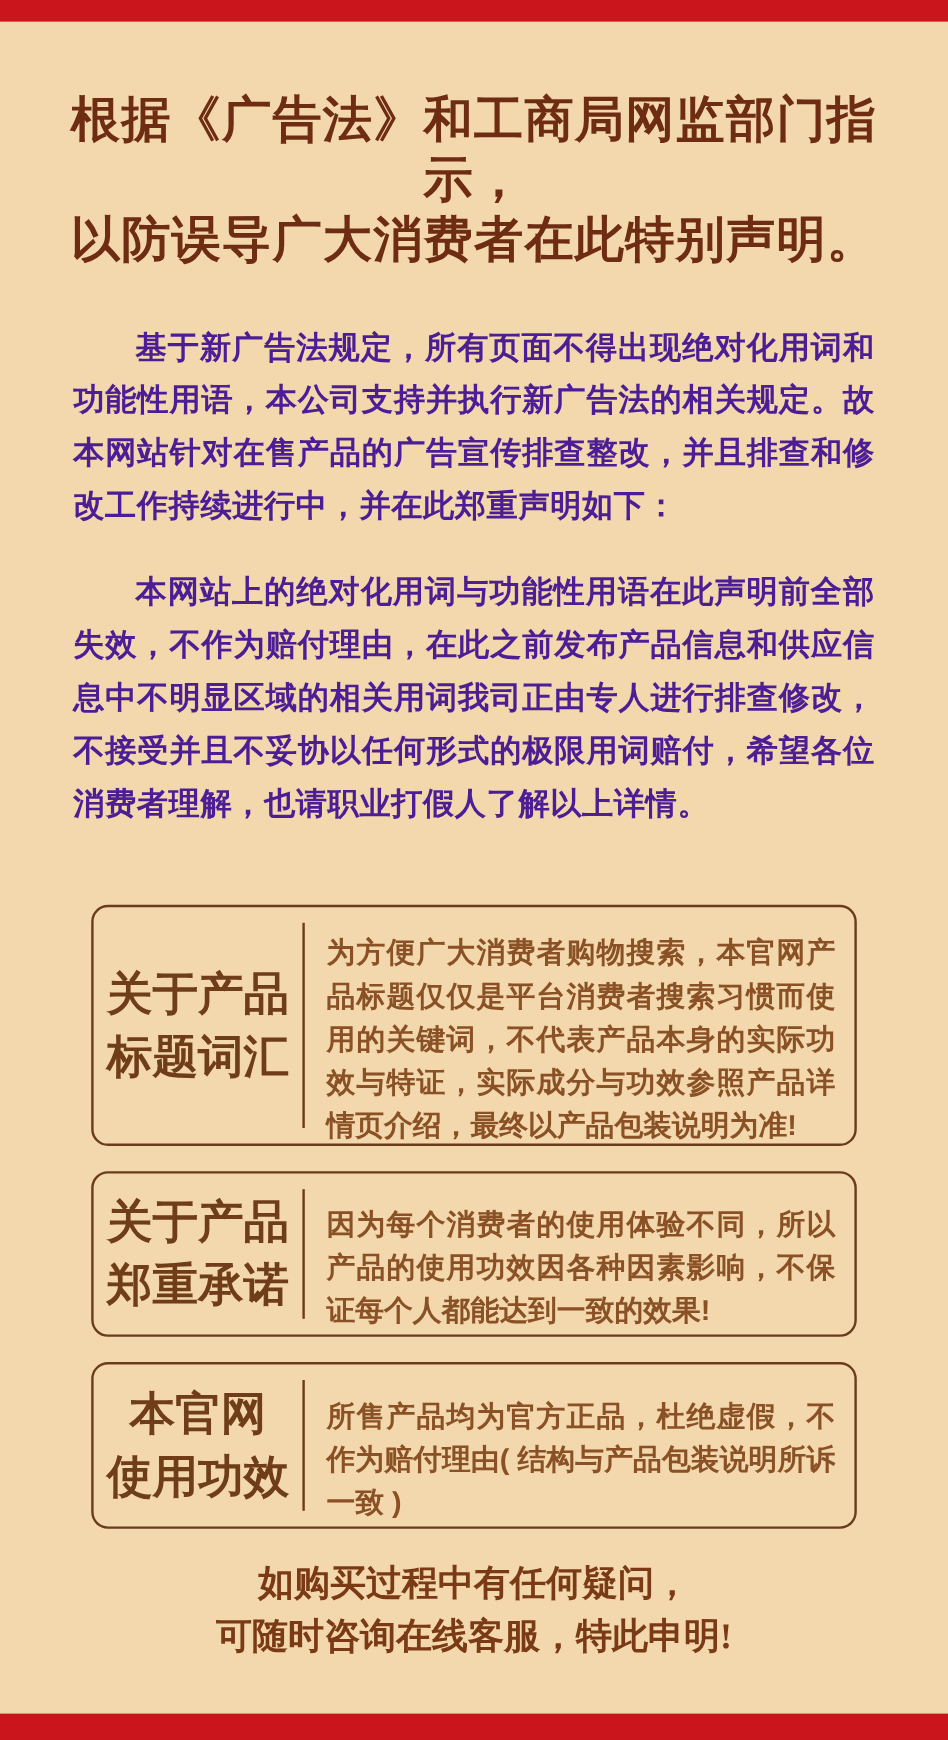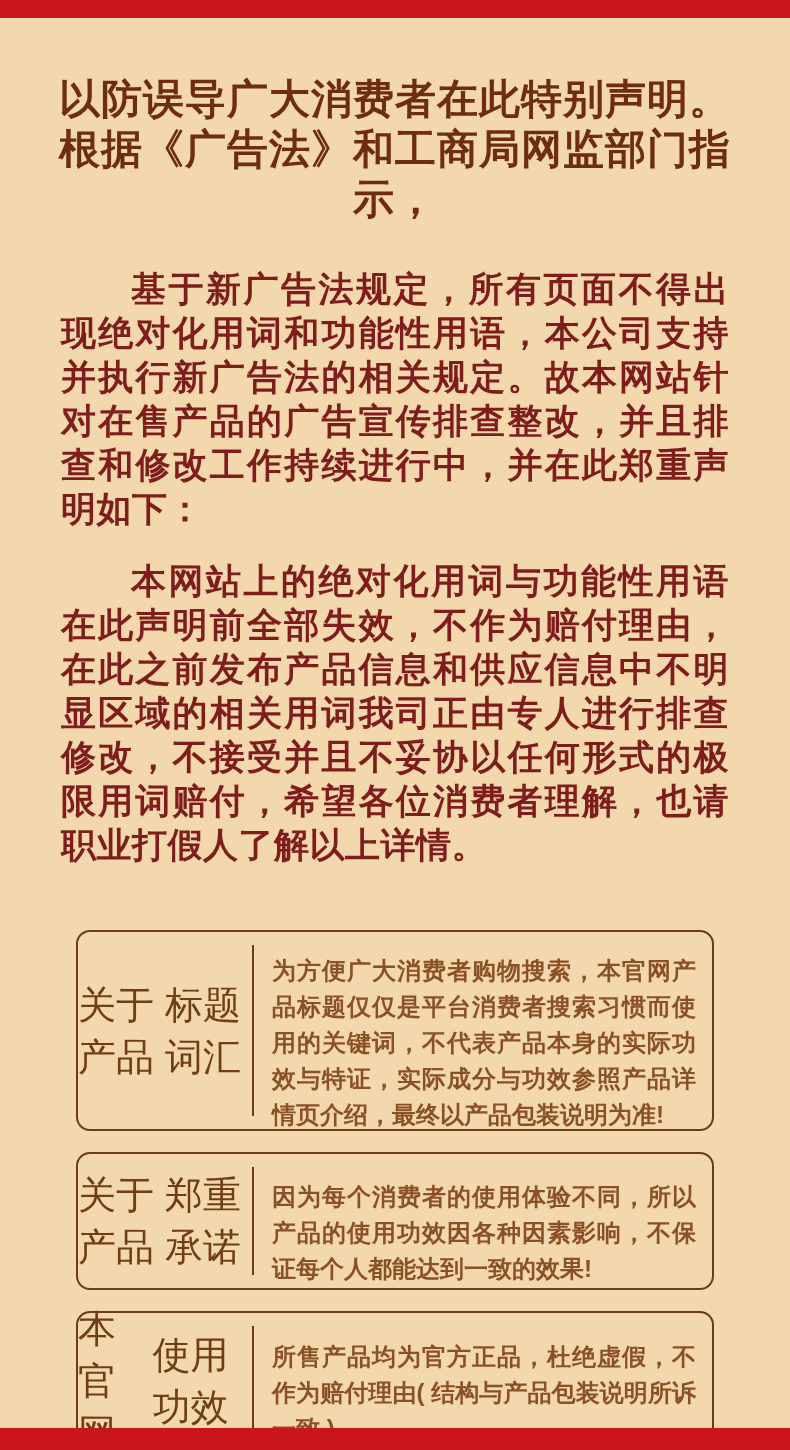--- a/index.html
+++ b/index.html
@@ -32,23 +32,23 @@
     line-height:50px;
     color:#6e2d12;
     letter-spacing:1px;
   }
   .title-line{display:block;}
 
   .para{
     margin:44px 61px 0;
     width:668px;
     font-weight:bold;
-    font-size:35px;
+    font-size:26px;
     line-height:44px;
-    color:#7f1d1d;
+    color:#4c1d95;
     text-align:justify;
     text-indent:2em;
     letter-spacing:0.5px;
   }
   .para+.para{margin-top:28px;}
 
   .boxes{
     width:638px;
     margin:62px auto 0;
   }
@@ -63,24 +63,24 @@
   }
   .notice-box+.notice-box{margin-top:21px;}
   .box-1{height:201px;}
   .box-2{height:138px;}
   .box-3{height:139px;}
 
   .box-label{
     width:174px;
     flex:0 0 174px;
     display:flex;
-    flex-direction:row;
+    flex-direction:column;
     justify-content:center;
     align-items:center;
-    font-weight:normal;
+    font-weight:bold;
     font-size:38px;
     line-height:52px;
     color:#6f3d18;
   }
   .box-divider{
     width:2px;
     background:#6b3c1c;
     margin:13px 0;
   }
   .box-text{
@@ -108,22 +108,22 @@
   .footer-line{display:block;}
 </style>
 </head>
 <body>
 
 <div class="page">
 
   <div class="band band-top"></div>
 
   <h1 class="title">
+    <span class="title-line">根据《广告法》和工商局网监部门指示，</span>
     <span class="title-line">以防误导广大消费者在此特别声明。</span>
-    <span class="title-line">根据《广告法》和工商局网监部门指示，</span>
   </h1>
 
   <p class="para">基于新广告法规定，所有页面不得出现绝对化用词和功能性用语，本公司支持并执行新广告法的相关规定。故本网站针对在售产品的广告宣传排查整改，并且排查和修改工作持续进行中，并在此郑重声明如下：</p>
 
   <p class="para">本网站上的绝对化用词与功能性用语在此声明前全部失效，不作为赔付理由，在此之前发布产品信息和供应信息中不明显区域的相关用词我司正由专人进行排查修改，不接受并且不妥协以任何形式的极限用词赔付，希望各位消费者理解，也请职业打假人了解以上详情。</p>
 
   <div class="boxes">
 
     <div class="notice-box box-1">
       <div class="box-label">

